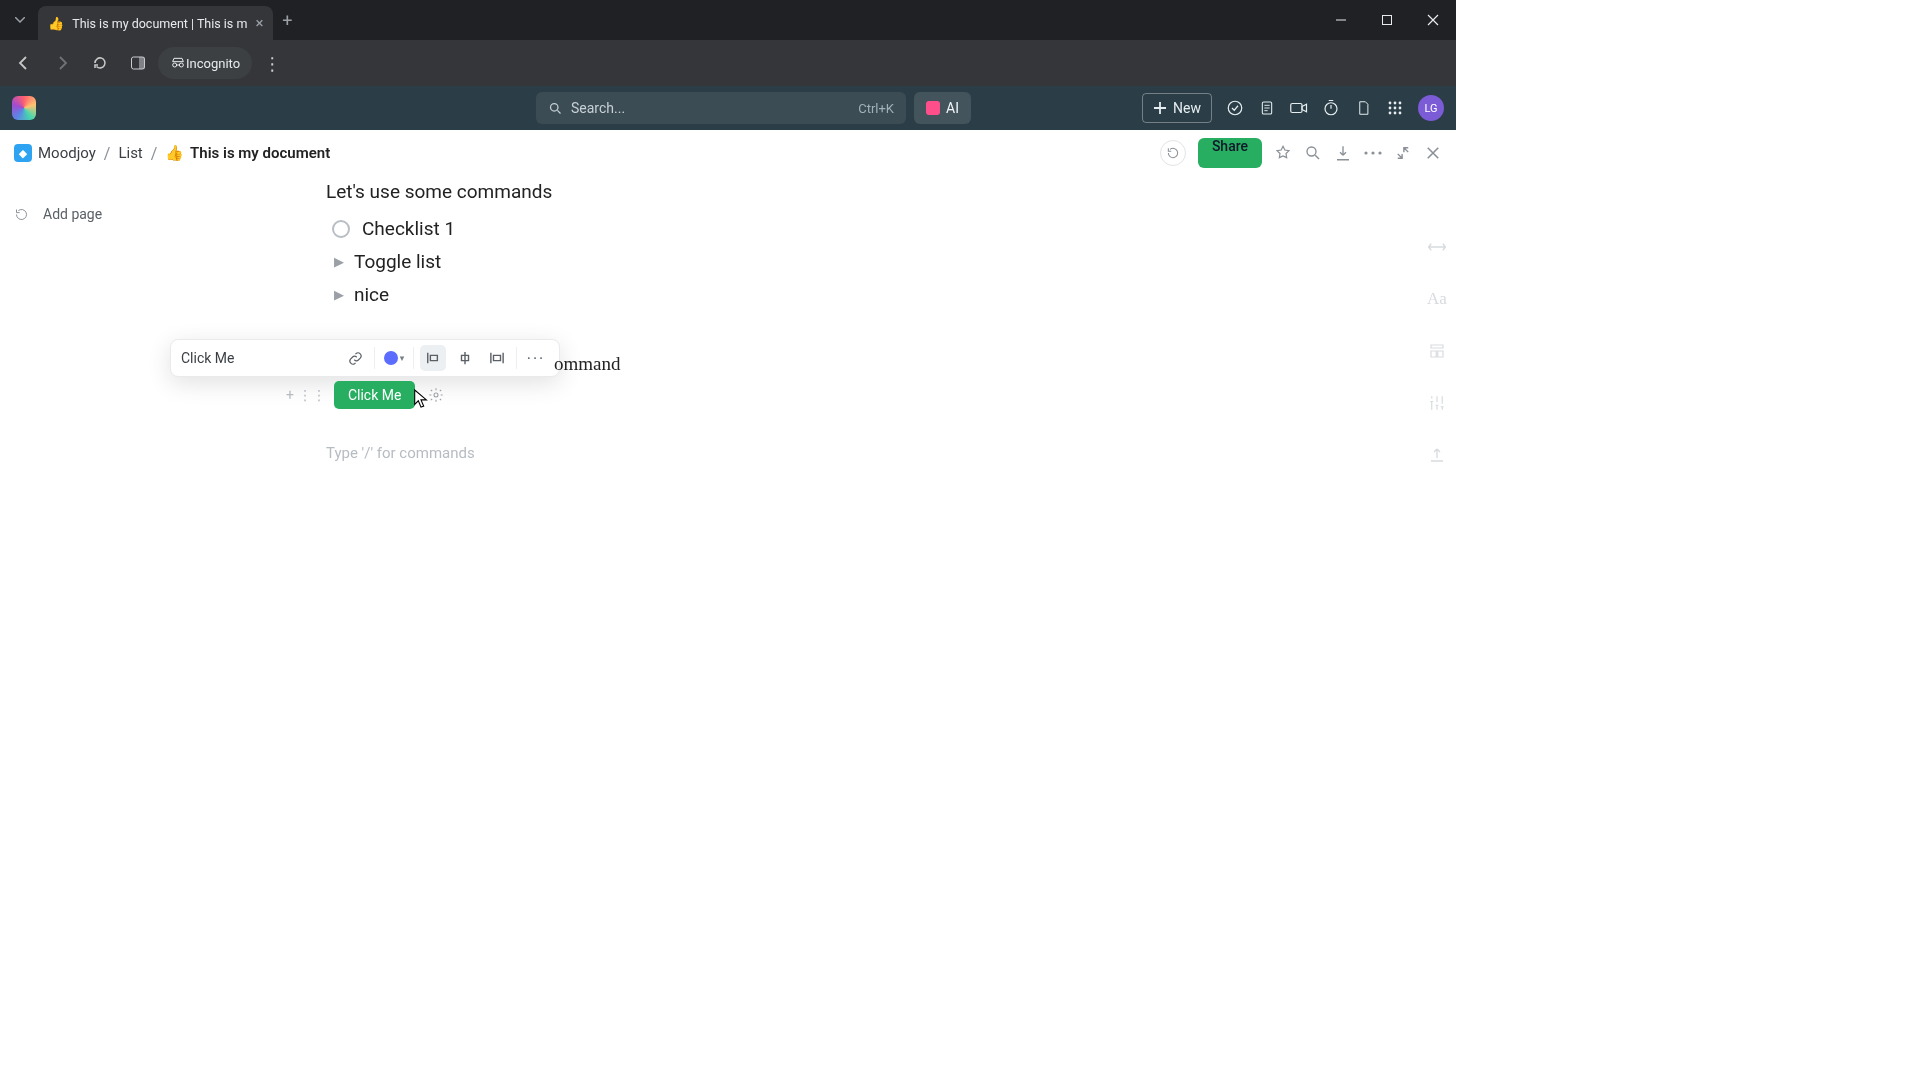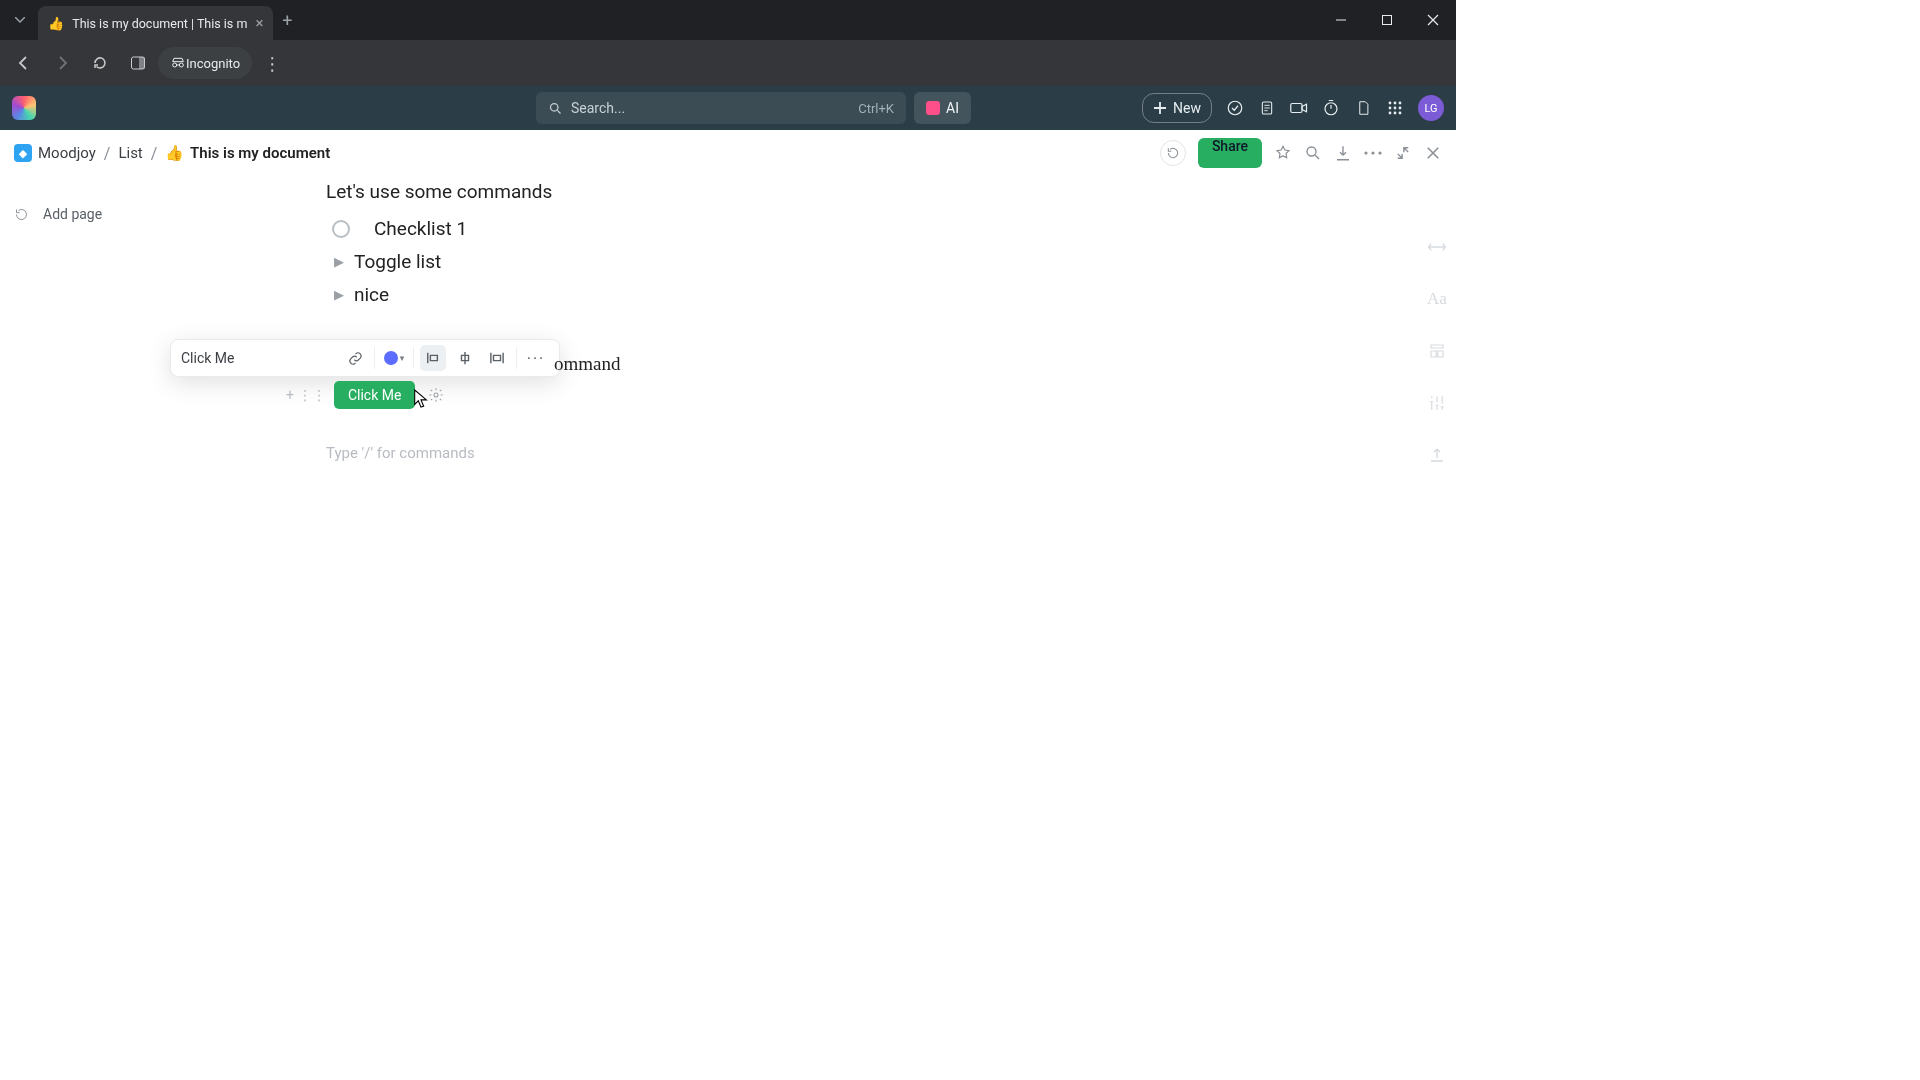--- a/index.html
+++ b/index.html
@@ -31,21 +31,21 @@
 
   
   .app-topbar { height: 44px; background: #2b3d46; display:flex; align-items:center; padding: 0 12px; gap: 10px; justify-content: flex-end; }
   .app-logo { width:24px; height:24px; border-radius:6px; background: conic-gradient(#ff5f6d, #ffc371, #47d7ac, #5b86e5, #a24bcf, #ff5f6d); }
   .search-wrap { margin-left: 490px; display:flex; align-items:center; gap:8px; }
   .search-pill { width: 370px; height: 32px; background: rgba(255,255,255,0.08); border-radius: 6px; display:flex; align-items:center; padding:0 12px; color:#c7d0d5; font-size:14px; gap:8px; }
   .search-pill .shortcut { margin-left:auto; color:#9fb1b9; font-size:13px; }
   .ai-pill { height:32px; padding:0 12px; background: rgba(255,255,255,0.12); border-radius:6px; display:flex; align-items:center; gap:6px; color:#f0f4f6; font-size:14px; }
   .ai-pill .ai-dot { width:14px; height:14px; background:#ff4f8b; border-radius:3px; }
   .topbar-right { margin-left:auto; display:flex; align-items:center; gap:14px; color:#e6edf0; }
-  .new-btn { display:flex; align-items:center; gap:6px; height:30px; padding:0 10px; border:1px solid rgba(255,255,255,0.35); border-radius:12px; font-size:14px; }
+  .new-btn { display:flex; align-items:center; gap:6px; height:30px; padding:0 10px; border:1px solid rgba(255,255,255,0.35); border-radius:4px; font-size:14px; }
   .tb-icon { width:18px; height:18px; display:flex; align-items:center; justify-content:center; }
   .avatar { width:26px; height:26px; border-radius:50%; background:#7b5bd6; color:#fff; font-size:11px; display:flex; align-items:center; justify-content:center; }
 
   
   .doc-header { height: 46px; background:#fff; border-bottom: 0; display:flex; align-items:center; padding: 0 14px; gap:8px; }
   .crumb { display:flex; align-items:center; gap:6px; font-size:15px; color:#3b3f44; }
   .crumb .ws-icon { width:18px; height:18px; border-radius:4px; background:#2ea3f2; display:flex; align-items:center; justify-content:center; color:#fff; font-size:11px;}
   .crumb-sep { color:#8a9096; }
   .crumb.current { font-weight:600; color:#222; }
   .doc-emoji { font-size:15px; }
@@ -55,21 +55,21 @@
   .hdr-icon { width:18px; height:18px; display:flex; align-items:center; justify-content:center; }
   .collapse-icon svg, .close-icon svg { width:14px; height:14px; }
 
   
   .doc-surface { position:absolute; top: 176px; left:0; right:0; bottom:0; background:#fff; }
   .left-sidebar { position:absolute; top:0; left:0; width:180px; padding: 30px 0 0 14px; }
   .add-page { display:flex; align-items:center; gap:14px; color:#5a6066; font-size:14px; }
 
   .doc-body { position:absolute; top: 0; left: 326px; width: 820px; color:#222; font-family: Georgia, 'Times New Roman', serif; }
   .para-heading { font-size:19px; margin-top: 4px; margin-bottom: 14px; }
-  .check-row { display:flex; align-items:center; gap:24px; font-size:19px; margin: 6px 0 10px 6px; }
+  .check-row { display:flex; align-items:center; gap:12px; font-size:19px; margin: 6px 0 10px 6px; }
   .check-row .cb { width:18px; height:18px; border:2px solid #b9bec4; border-radius:50%; flex-shrink:0; }
   .toggle-row { display:flex; align-items:center; gap:10px; font-size:19px; margin: 6px 0 10px 8px; }
   .toggle-row .caret { color:#9aa0a6; font-size:13px; }
 
   .partial-text { position:absolute; top: 177px; left:554px; font-size:19px; font-family: Georgia, serif; color:#222; }
 
   
   .btn-toolbar { position:absolute; top: 163px; left:-156px; width: 390px; height:38px; background:#fff; border:1px solid #e8eaec; border-radius:8px; box-shadow: 0 6px 24px rgba(0,0,0,0.12); display:flex; align-items:center; padding:0 10px; gap:6px; font-family: -apple-system, sans-serif; }
   .btn-toolbar .lbl-input { flex:1; font-size:14px; color:#3b3f44; }
   .tb-sep { width:1px; height:22px; background:#edeff1; }

